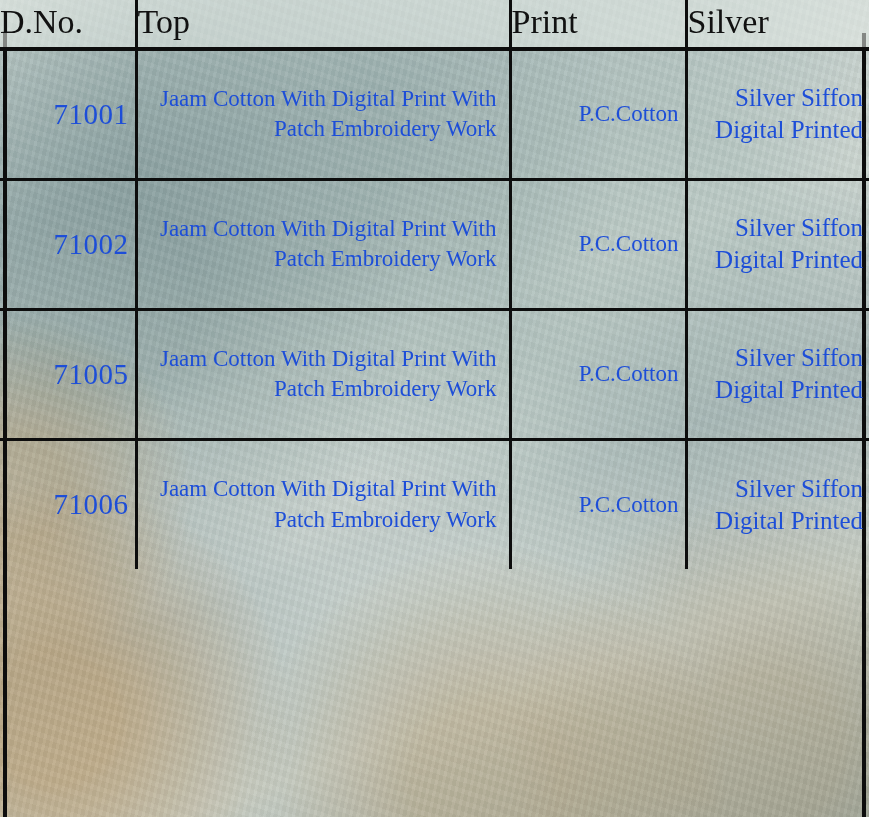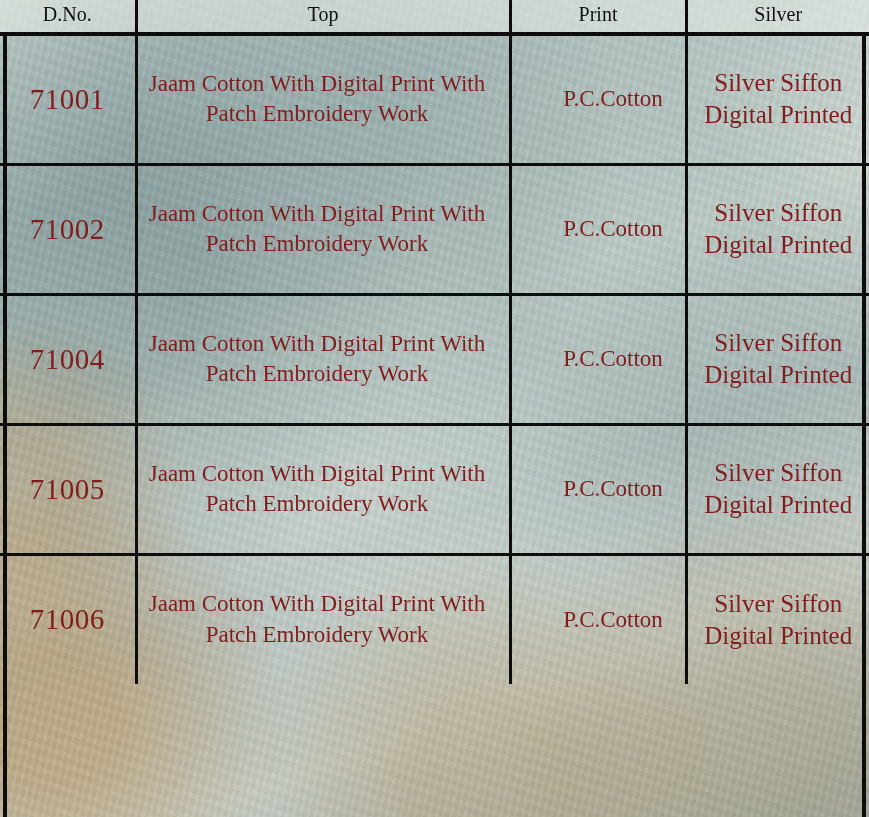--- a/index.html
+++ b/index.html
@@ -50,36 +50,36 @@
     width: 869px;
     table-layout: fixed;
   }
   col.c-dno { width: 136px; }
   col.c-top { width: 374px; }
   col.c-bot { width: 176px; }
   col.c-dup { width: 183px; }
 
   thead th {
     font-weight: normal;
-    font-size: 20px;
+    font-size: 34px;
     padding: 3px 0 6px 0;
-    text-align: center;
+    text-align: left;
     color: #111;
     border-right: 3px solid #0d0d0d;
     background: rgba(232,236,232,0.55);
     margin-top: 36px;
   }
   thead th:last-child { border-right: none; }
   thead tr { border-bottom: 4px solid #0d0d0d; }
 
   tbody td {
     border-top: 3px solid #0d0d0d;
     border-right: 3px solid #0d0d0d;
-    text-align: center;
-    color: #7f1d1d;
+    text-align: right;
+    color: #1d4ed8;
     vertical-align: middle;
     padding: 6px 6px;
     font-family: Liberation Serif, serif;
   }
   tbody td:last-child { border-right: none; }
   tbody tr:first-child td { border-top: none; }
 
   .dno {
     font-size: 29px;
     letter-spacing: 0.5px;
@@ -140,26 +140,20 @@
         <td class="bot">P.C.Cotton</td>
         <td class="dup">Silver Siffon Digital Printed</td>
       </tr>
       <tr class="row-h">
         <td class="dno">71002</td>
         <td class="top">Jaam Cotton With Digital Print With Patch Embroidery Work</td>
         <td class="bot">P.C.Cotton</td>
         <td class="dup">Silver Siffon Digital Printed</td>
       </tr>
       <tr class="row-h">
-        <td class="dno">71004</td>
-        <td class="top">Jaam Cotton With Digital Print With Patch Embroidery Work</td>
-        <td class="bot">P.C.Cotton</td>
-        <td class="dup">Silver Siffon Digital Printed</td>
-      </tr>
-      <tr class="row-h">
         <td class="dno">71005</td>
         <td class="top">Jaam Cotton With Digital Print With Patch Embroidery Work</td>
         <td class="bot">P.C.Cotton</td>
         <td class="dup">Silver Siffon Digital Printed</td>
       </tr>
       <tr class="row-h">
         <td class="dno">71006</td>
         <td class="top">Jaam Cotton With Digital Print With Patch Embroidery Work</td>
         <td class="bot">P.C.Cotton</td>
         <td class="dup">Silver Siffon Digital Printed</td>

